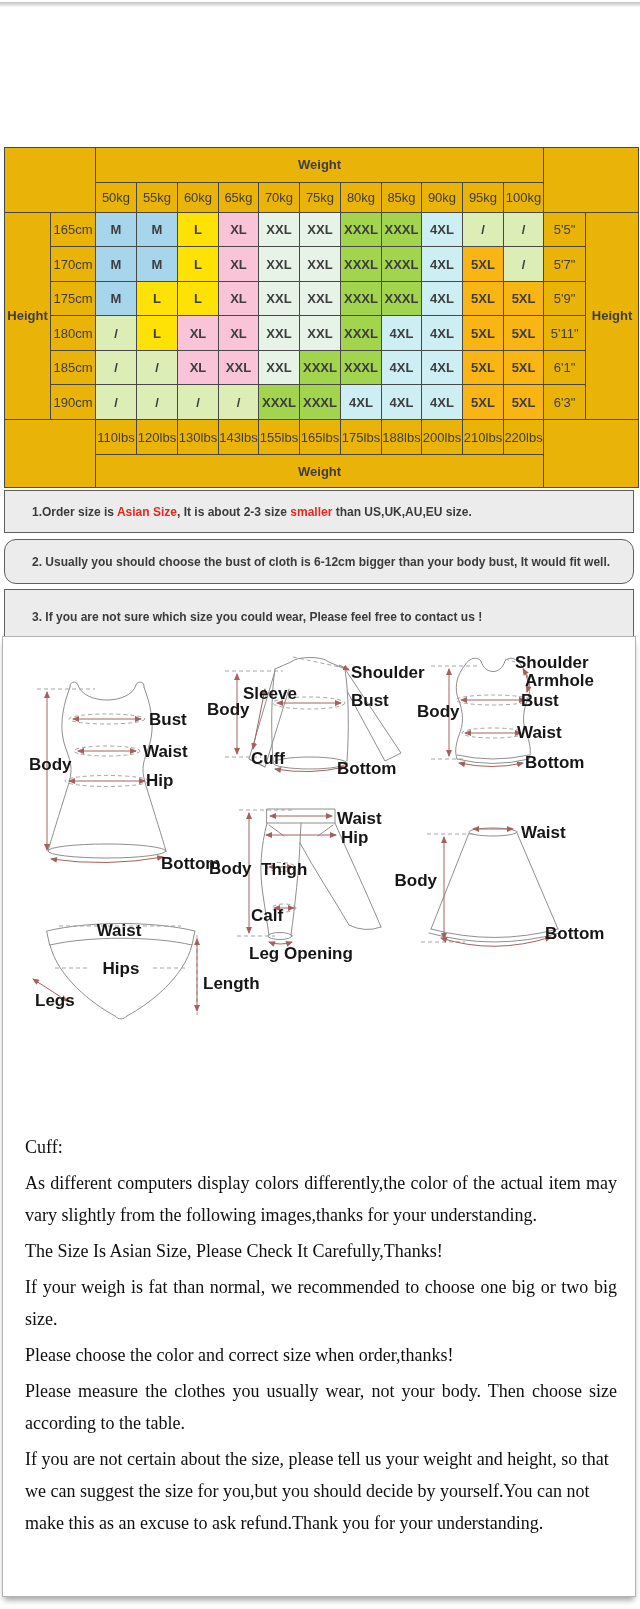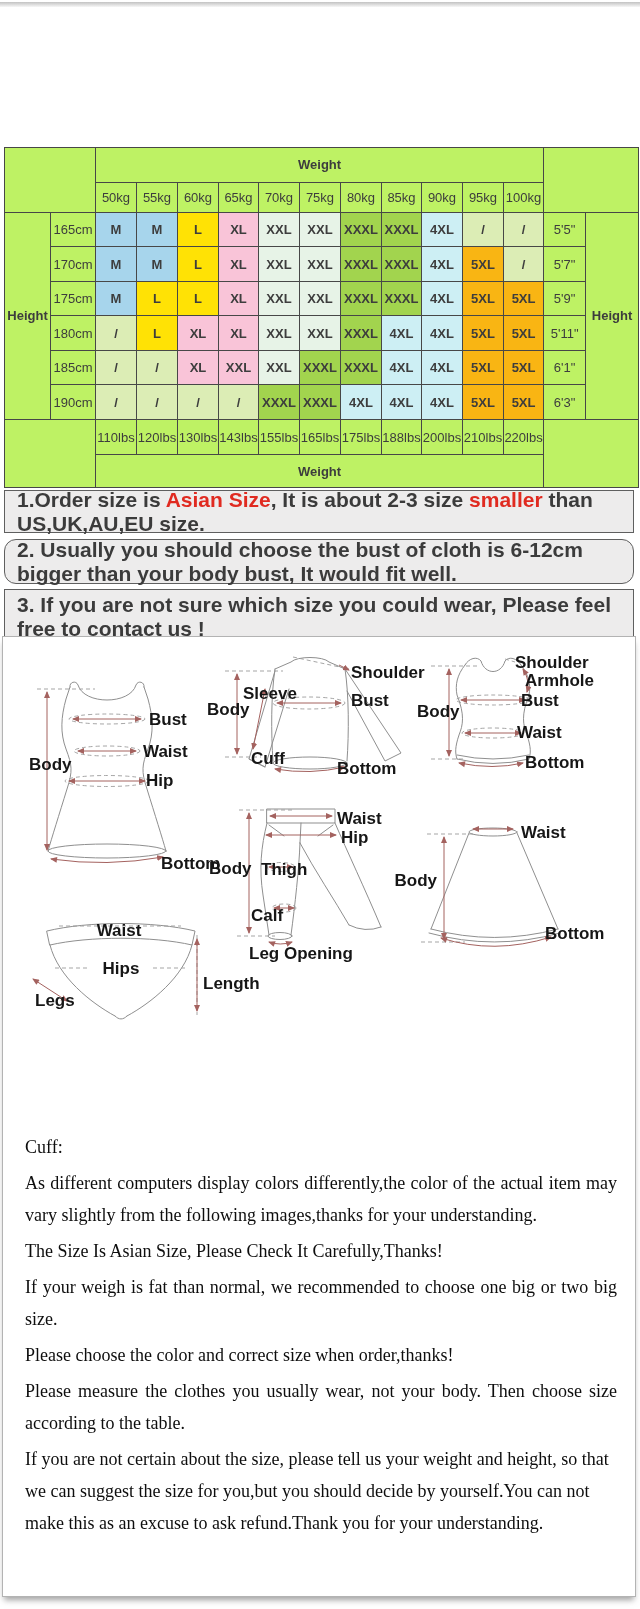--- a/index.html
+++ b/index.html
@@ -6,33 +6,33 @@
   .page{position:relative;width:640px;height:1609px;background:#ffffff;overflow:hidden;
         font-family:"Liberation Sans",sans-serif;}
   .top-shade{position:absolute;top:2px;left:0;width:640px;height:5px;
         background:linear-gradient(#c2c2c2,#f7f7f7);}
   
   .title-box{position:absolute;left:6px;top:24px;width:620px;height:117px;
         background:#edecec;border:2px solid #4f4f4f;display:flex;align-items:center;justify-content:center;}
   .title-box h1{margin:0;font-size:27px;font-weight:bold;color:#1e1e1e;letter-spacing:.5px;}
   
   table.size{position:absolute;left:4px;top:147px;width:634px;height:341px;
-        border-collapse:collapse;table-layout:fixed;background:#bef264;}
+        border-collapse:collapse;table-layout:fixed;background:#eab308;}
   table.size td{border:1px solid #474747;text-align:center;vertical-align:middle;
         font-size:13px;color:#3d3d3d;padding:0;overflow:hidden;}
   tr.r-wh{height:34px} tr.r-kg{height:30px} tr.r-body{height:34px} tr.r-lbs{height:35px} tr.r-wf{height:32px}
   td.hdr{font-weight:bold;font-size:14px;color:#2e2e2e;}
   td.kg,td.lbs{font-size:12.5px;color:#3a3a3a;}
   td.cm,td.ft{font-size:12.5px;color:#343434;}
   td.sz{font-weight:600;font-size:13px;color:#404040;}
   td.hcol{font-weight:bold;font-size:13.5px;color:#2e2e2e;}
   
   .nbox{position:absolute;left:4px;width:630px;background:#edecec;border:1px solid #5f5f5f;
-        display:flex;align-items:center;box-sizing:border-box;padding-left:12px;
-        font-size:21px;font-weight:600;color:#3b3b3b;}
+        display:flex;align-items:center;box-sizing:border-box;padding-left:27px;
+        font-size:12px;font-weight:600;color:#3b3b3b;}
   .nbox .red{color:#e02a20;}
   #nbox1{top:490px;height:43px;} #nbox2{top:539px;height:45px;border-radius:12px;} #nbox3{top:589px;height:55px;}
   
   .big-box{position:absolute;left:2px;top:636px;width:634px;height:961px;background:#fff;
         border:1px solid #b3b3b3;box-sizing:border-box;
         box-shadow:0 5px 6px -2px rgba(110,110,110,.65);}
   .diagram-svg{position:absolute;left:0;top:0;}
   .lbl{font:700 17px "Liberation Sans",sans-serif;fill:#161616;}
   .outl{stroke:#8f8f8f;stroke-width:1;fill:none;stroke-linejoin:round;stroke-linecap:round;}
   .dash{stroke:#9b9b9b;stroke-width:.9;fill:none;stroke-dasharray:4 3;}

